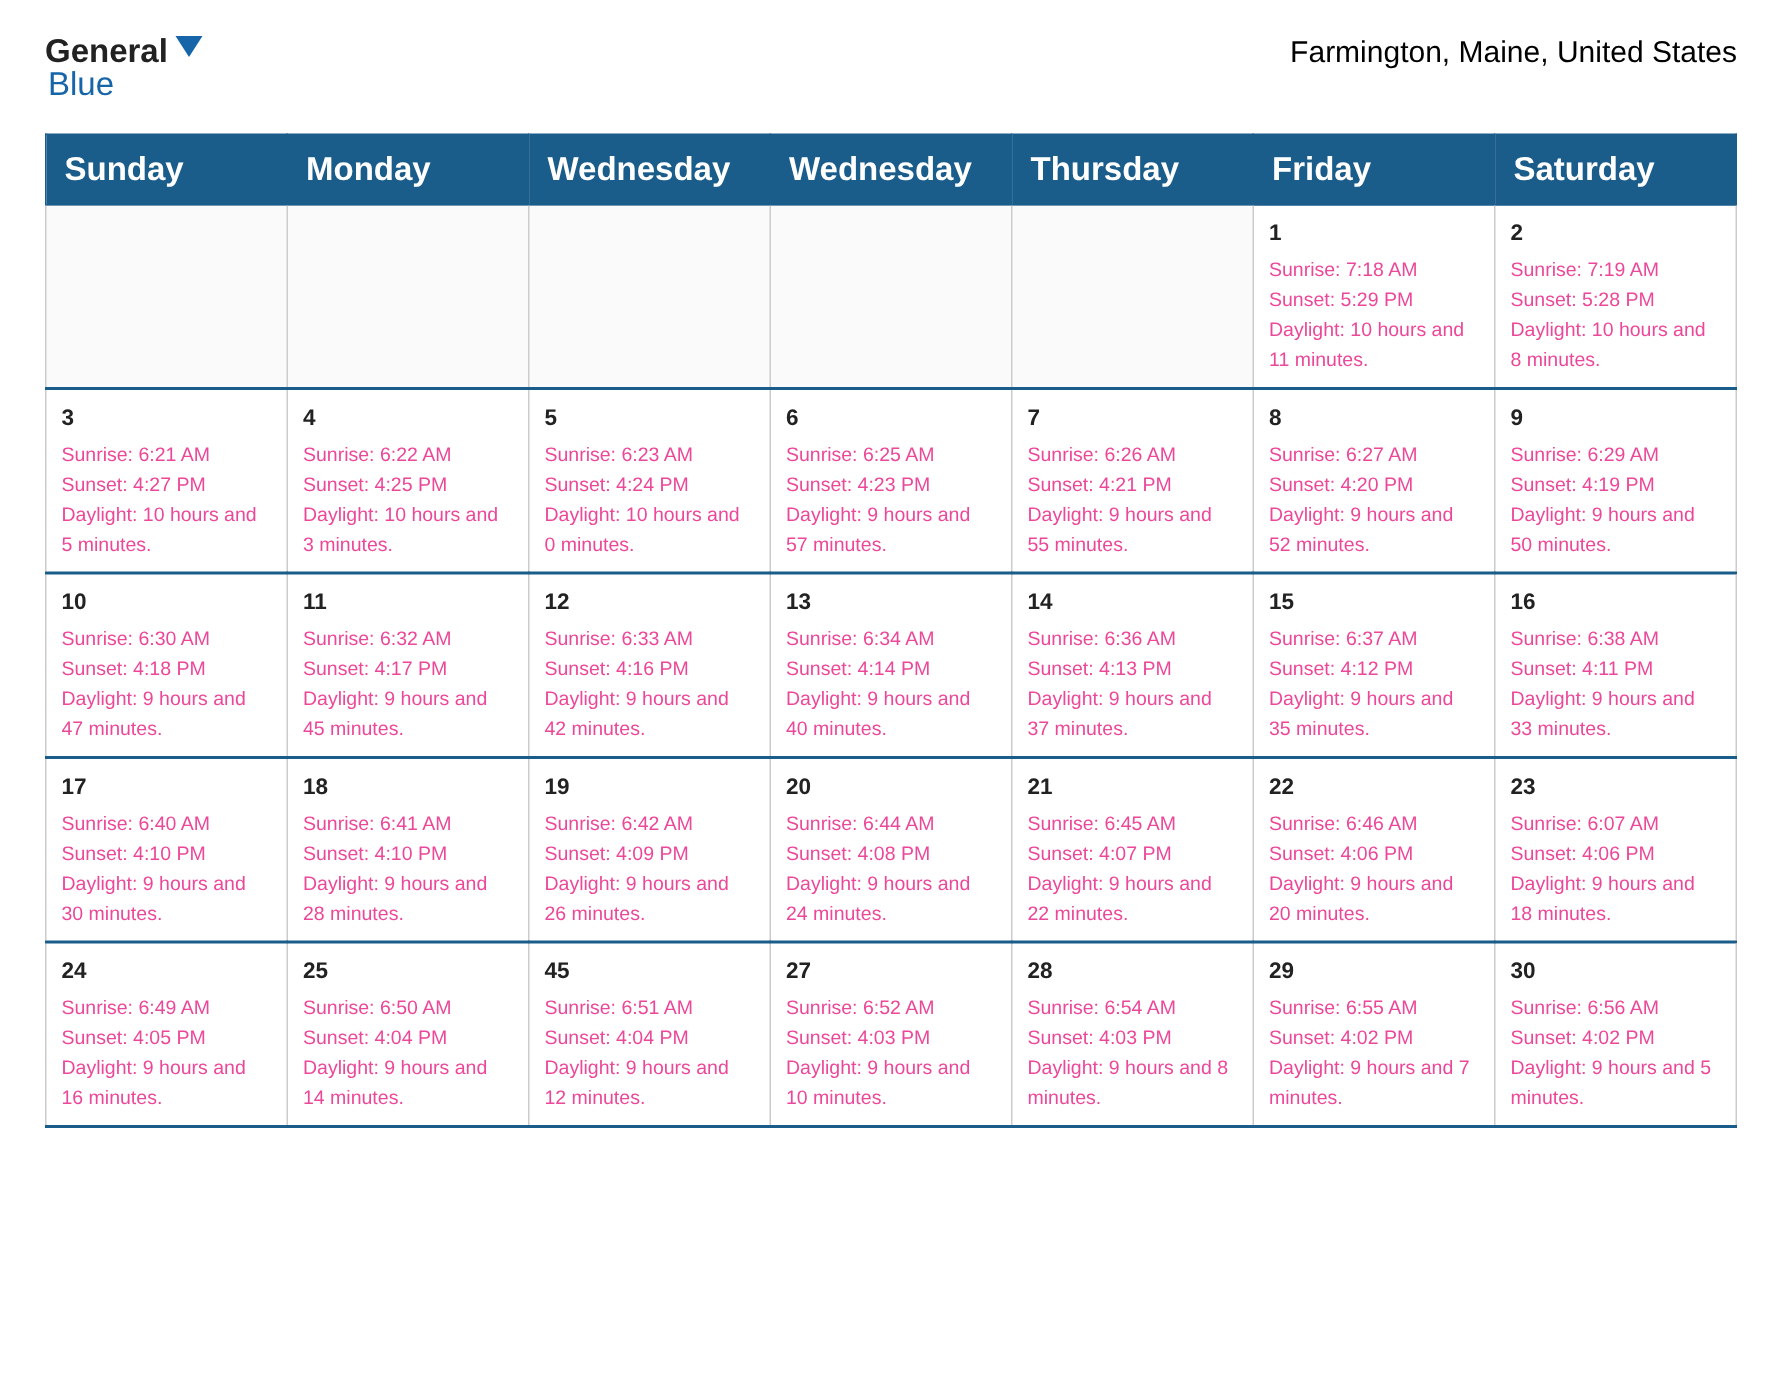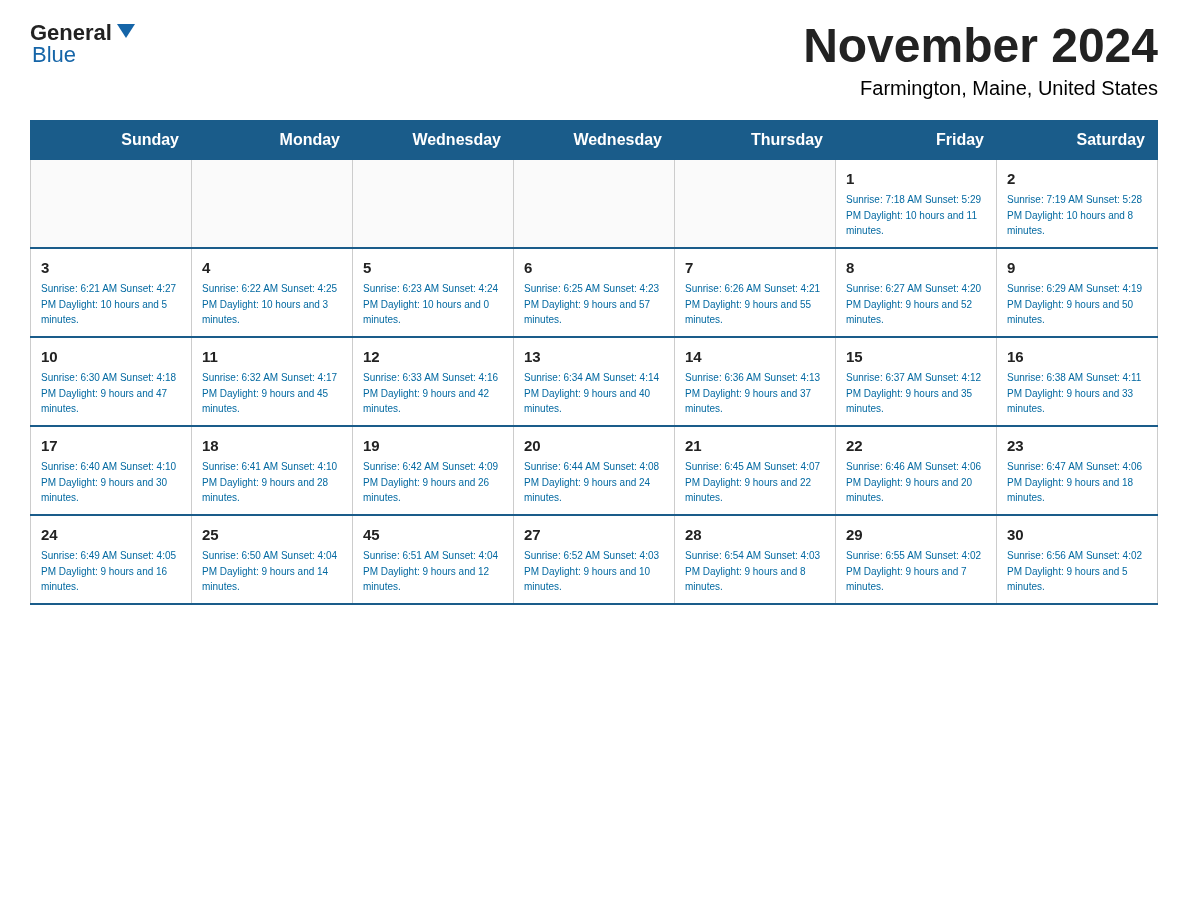--- a/index.html
+++ b/index.html
@@ -42,24 +42,24 @@
       margin-top: 4px;
     }
     .calendar {
       width: 100%;
       border-collapse: collapse;
       margin-top: 10px;
     }
     .calendar thead th {
       background-color: #1a5c8a;
       color: #fff;
-      font-size: 16px;
+      font-size: 22px;
       font-weight: bold;
       padding: 10px 12px;
-      text-align: right;
+      text-align: left;
       border: 1px solid #1a5c8a;
     }
     .calendar tbody td {
       vertical-align: top;
       border: 1px solid #ccc;
       padding: 8px 10px;
       width: calc(100% / 7);
       min-height: 100px;
       font-size: 13px;
       line-height: 1.5;
@@ -68,22 +68,22 @@
     .calendar tbody tr {
       border-bottom: 2px solid #1a5c8a;
     }
     .day-number {
       font-size: 15px;
       font-weight: bold;
       color: #222;
       margin-bottom: 2px;
     }
     .day-info {
-      font-size: 10px;
-      color: #0369a1;
+      font-size: 13px;
+      color: #ec4899;
       line-height: 1.55;
     }
     .empty-cell {
       background: #fafafa;
     }
     .logo-wrapper {
       display: flex;
       flex-direction: column;
       align-items: flex-start;
     }
@@ -105,21 +105,20 @@
       <span class="logo-text-general">General</span>
       <span class="logo-arrow">
         <svg width="22" height="22" viewBox="0 0 22 22">
           <polygon points="11,18 2,4 20,4" fill="#1565a8"></polygon>
         </svg>
       </span>
     </div>
     <span class="logo-text-blue" style="margin-top:-4px; margin-left:2px;">Blue</span>
   </div>
   <div class="title-block">
-    <div class="main-title">November 2024</div>
     <div class="subtitle">Farmington, Maine, United States</div>
   </div>
 </div>
 
 <table class="calendar">
   <thead>
     <tr>
     <th>Sunday</th>
         <th>Monday</th>
         <th>Wednesday</th>
@@ -291,21 +290,21 @@
         </td>
         <td>
           <div class="day-number">22</div>
           <div class="day-info">Sunrise: 6:46 AM
 Sunset: 4:06 PM
 Daylight: 9 hours
 and 20 minutes.</div>
         </td>
         <td>
           <div class="day-number">23</div>
-          <div class="day-info">Sunrise: 6:47 AM
+          <div class="day-info">Sunrise: 6:07 AM
 Sunset: 4:06 PM
 Daylight: 9 hours
 and 18 minutes.</div>
         </td>
       </tr>
       <tr>
         <td>
           <div class="day-number">24</div>
           <div class="day-info">Sunrise: 6:49 AM
 Sunset: 4:05 PM

